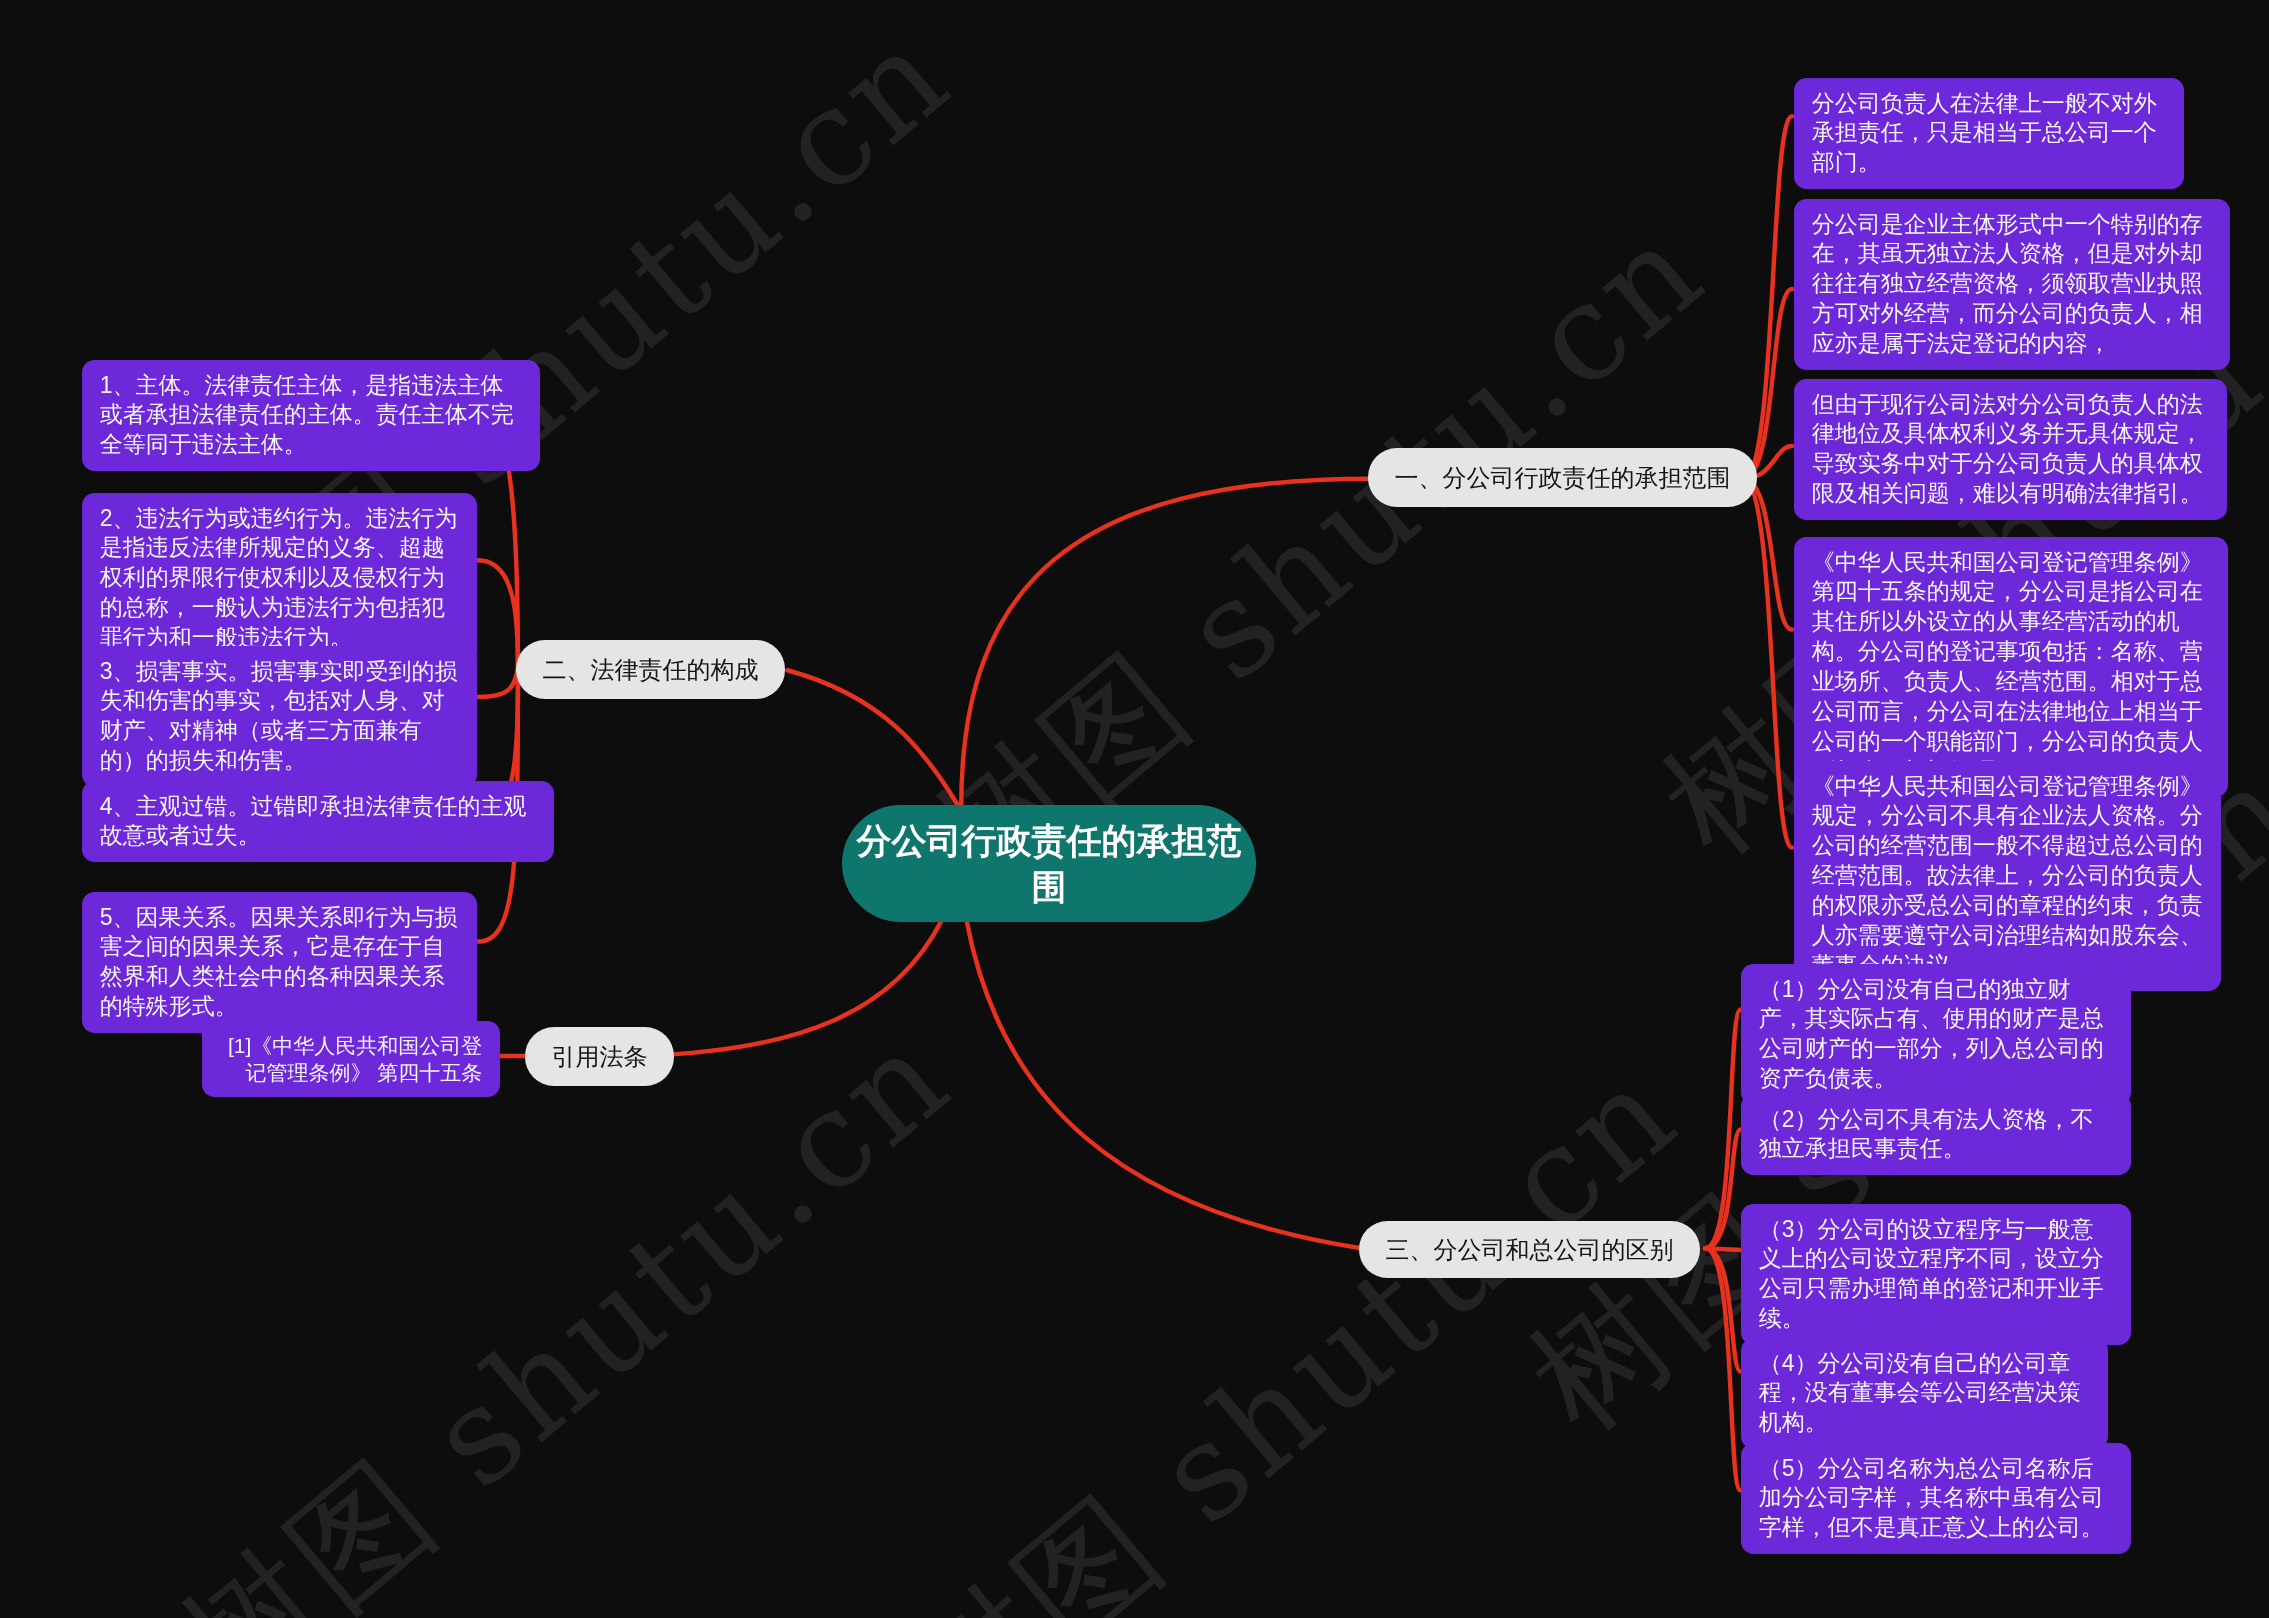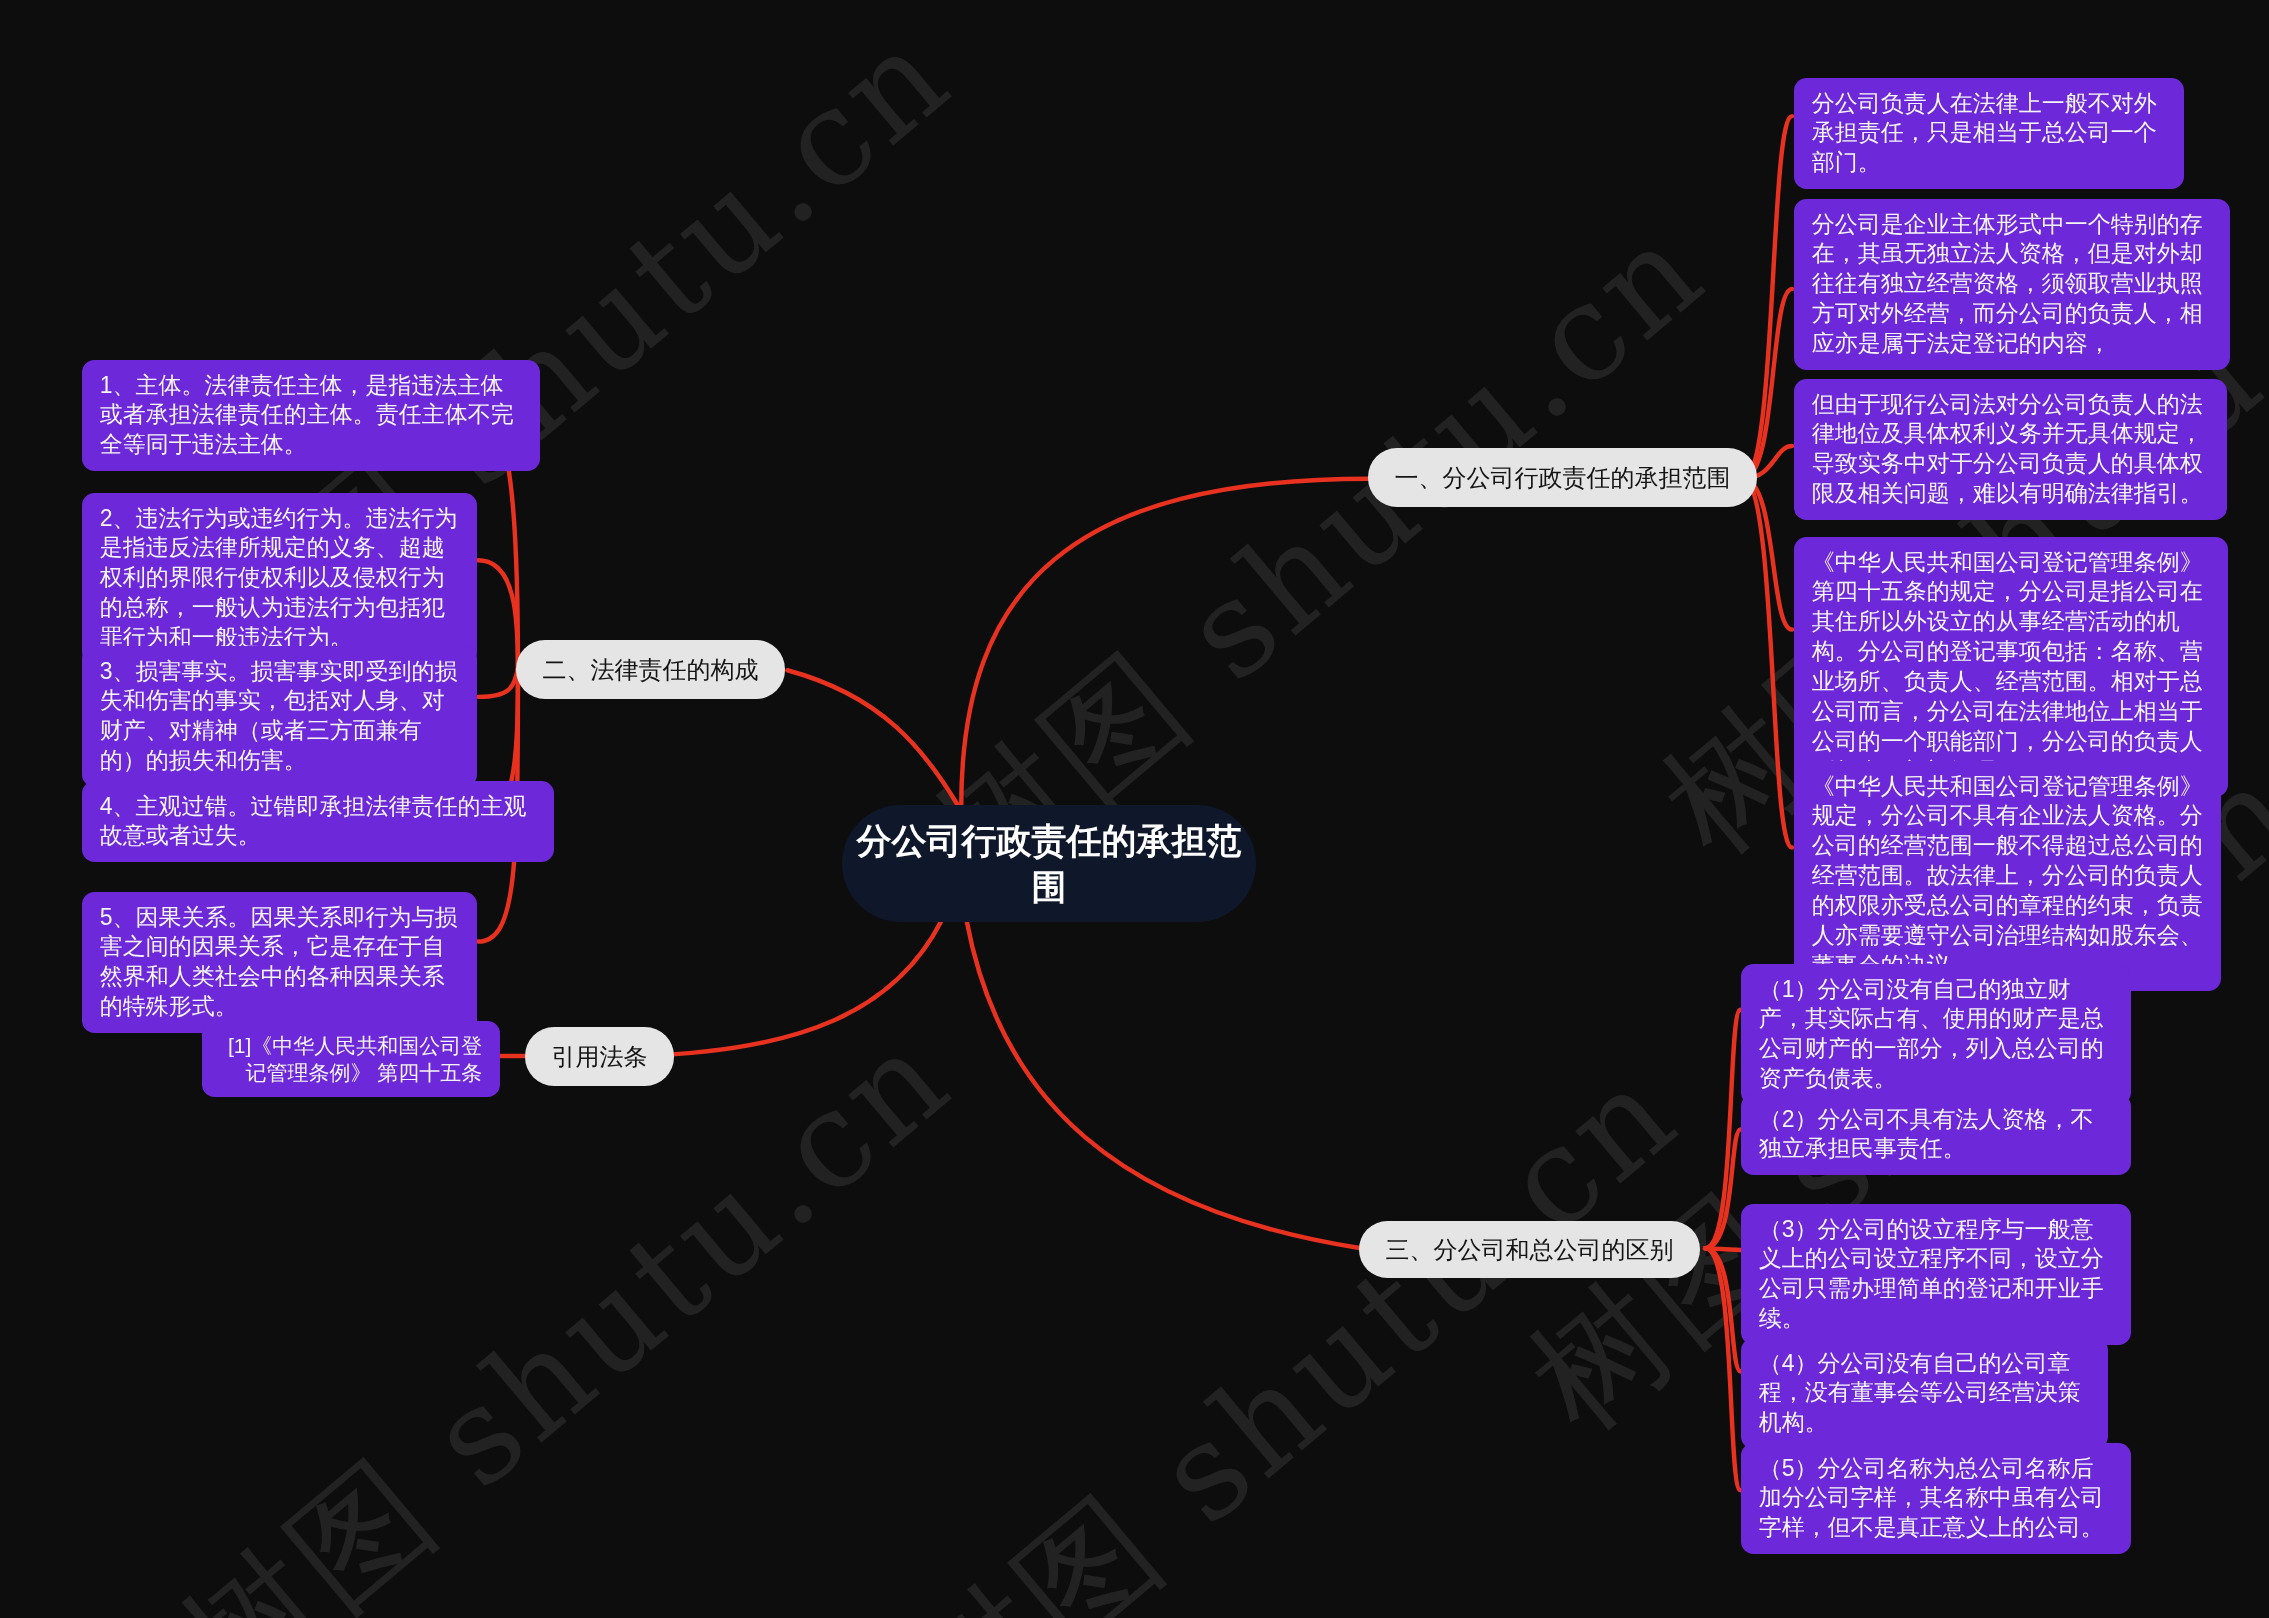--- a/index.html
+++ b/index.html
@@ -25,21 +25,21 @@
   .topic.small{font-size:21px;text-align:right;}
   .pill{
     position:absolute;z-index:2;box-sizing:border-box;height:59px;
     background:#e5e5e5;color:#141414;border-radius:29px;
     display:flex;align-items:center;justify-content:center;
     font-size:24px;font-weight:500;padding:0 26.6px;white-space:nowrap;
   }
   .root-node{
     position:absolute;z-index:3;box-sizing:border-box;
     left:842px;top:805px;width:414px;height:117px;
-    background:#0f172a;color:#ffffff;border-radius:59px;
+    background:#0f766e;color:#ffffff;border-radius:59px;
     display:flex;align-items:center;justify-content:center;text-align:center;
     font-size:35px;font-weight:600;line-height:1.3;padding:0 10.6px;
   }
 </style>
 </head>
 <body>
 
 <div class="stage">
 
   <div class="watermark" style="left:204px;top:576px">树图 shutu.cn</div>

